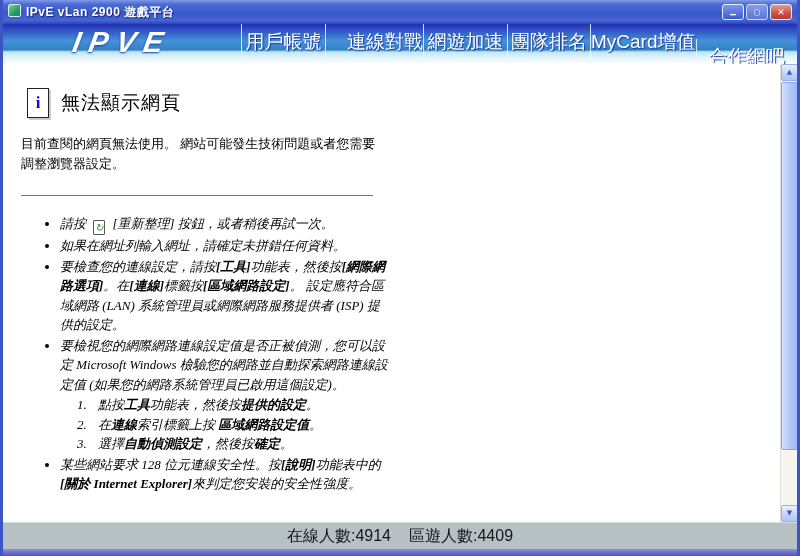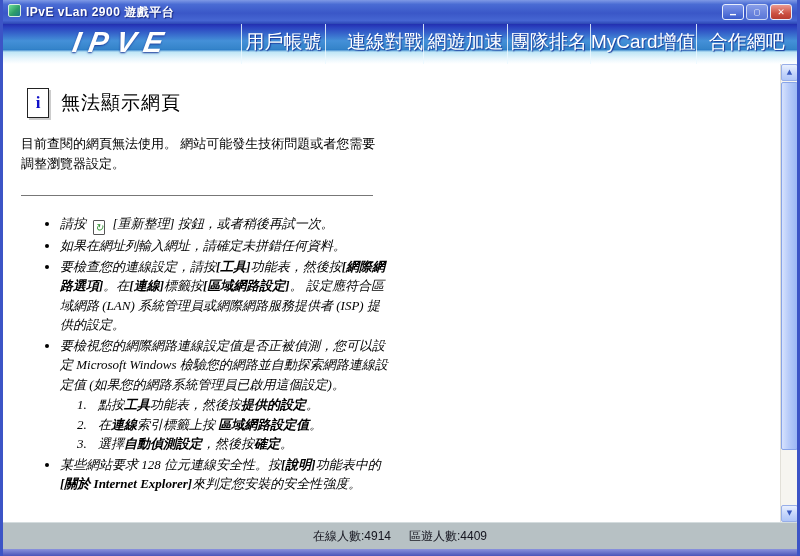--- a/index.html
+++ b/index.html
@@ -39,21 +39,21 @@
     transform:skewX(-10deg);text-shadow:0 1px 2px #1a3a9a;line-height:30px;
     font-family:"Liberation Sans",sans-serif;
   }
   .nav-item{
     position:relative;display:flex;justify-content:center;
     color:#fff;font-size:19px;padding-top:5px;cursor:pointer;
     text-shadow:1px 1px 1px #1a3a9a;white-space:nowrap;
     border-left:1px solid rgba(235,248,255,.85);
   }
   .ni-1{flex:0 0 84px;}.ni-2{flex:0 0 84px;padding-left:21px;}.ni-3{flex:0 0 84px;}
-  .ni-4{flex:0 0 83px;}.ni-5{flex:0 0 90px;}.ni-6{flex:1;}
+  .ni-4{flex:0 0 83px;}.ni-5{flex:0 0 90px;}.ni-6{flex:1;margin-top:15px;}
   
   .main{flex:1;position:relative;background:#fff;overflow:hidden;}
   .page{width:430px;padding:22px 0 0 17px;color:#000;
     font-family:"Liberation Serif",serif;font-size:13px;}
   .err-header{display:flex;align-items:flex-start;margin-bottom:16px;}
   .err-icon{
     position:relative;width:22px;height:30px;border:1px solid #222;background:#fff;
     margin:2px 12px 0 7px;box-shadow:2px 2px 0 #ccc;
     display:flex;align-items:center;justify-content:center;flex:0 0 22px;
   }
@@ -81,21 +81,21 @@
     font-family:"DejaVu Sans",sans-serif;}
   .sb-up{top:0;}
   .sb-down{bottom:0;}
   .sb-thumb{position:absolute;left:0;top:18px;width:17px;height:368px;cursor:grab;
     border:1px solid #88a4e8;border-radius:2px;
     background:linear-gradient(90deg,#d6e2fd 0%,#b7cbf9 45%,#9cb8f5 100%);}
   
   .statusbar{
     height:27px;flex:0 0 27px;background:#b7c1c4;border-top:1px solid #d4dcde;
     display:flex;align-items:center;justify-content:center;gap:18px;
-    font-size:12px;color:#15151f;font-family:"Liberation Sans",sans-serif;
+    font-size:16px;color:#15151f;font-family:"Liberation Sans",sans-serif;
   }
   .bottomstrip{height:7px;flex:0 0 7px;background:linear-gradient(180deg,#8a93dd,#4a54b8);}
 </style>
 </head>
 <body>
 
 <div class="window">
 
   <div class="titlebar">
     <div class="app-icon"></div>

